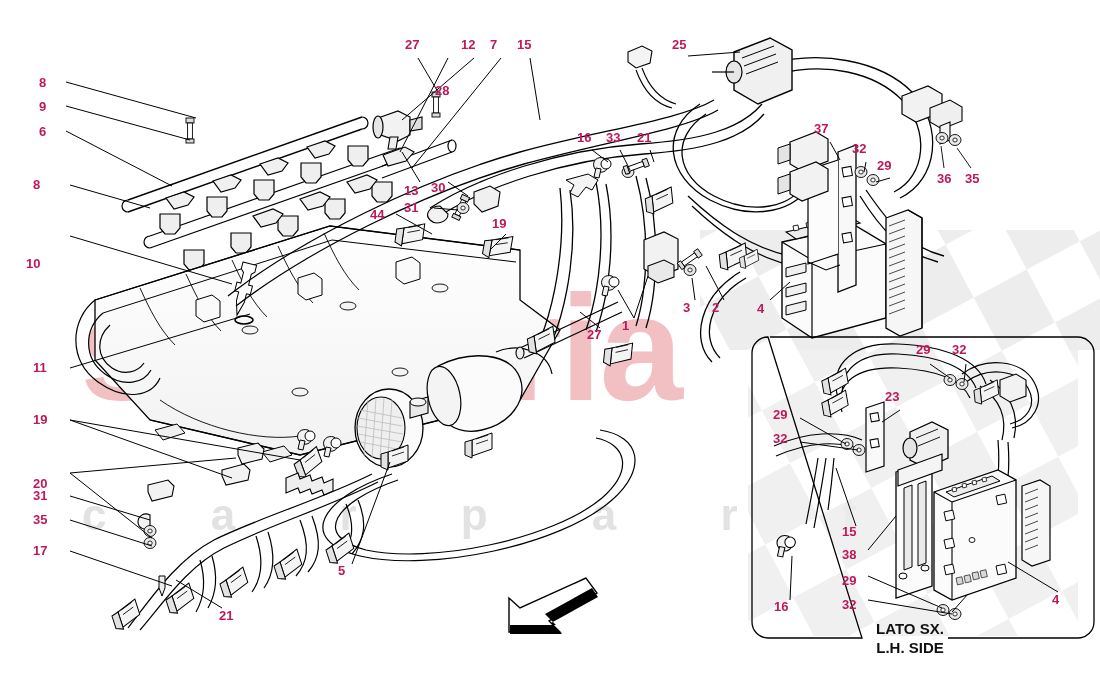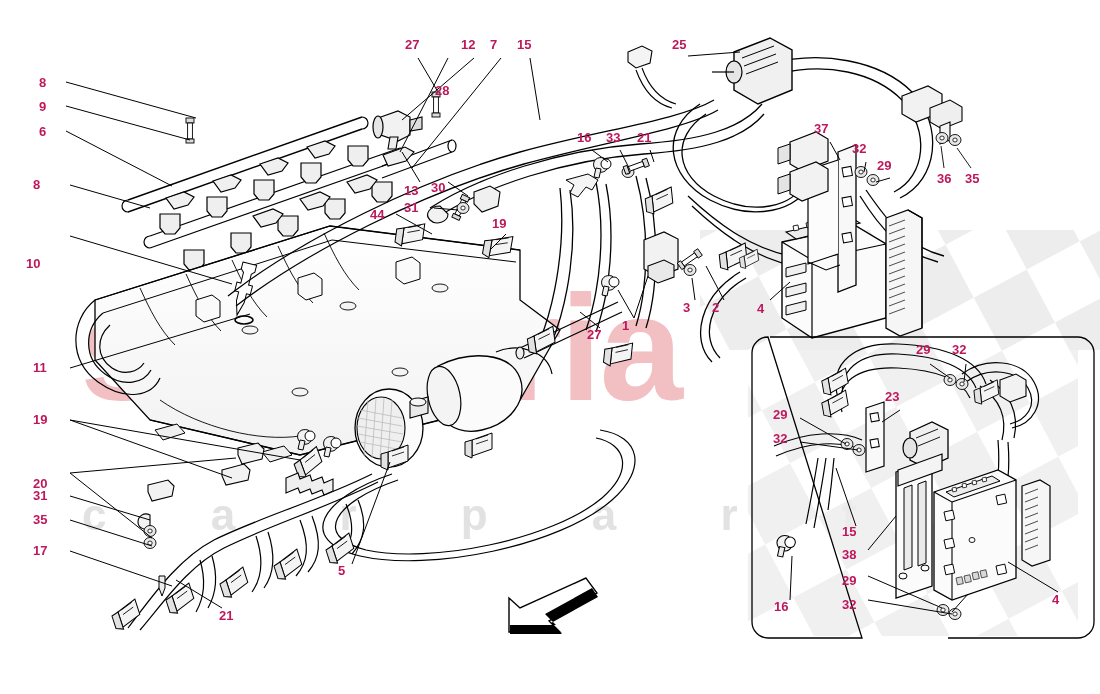--- a/index.html
+++ b/index.html
@@ -641,14 +641,18 @@
       <div class="callout" style="left: 773px; top: 408px;">29</div>
       <div class="callout" style="left: 773px; top: 432px;">32</div>
       <div class="callout" style="left: 842px; top: 525px;">15</div>
       <div class="callout" style="left: 842px; top: 548px;">38</div>
       <div class="callout" style="left: 774px; top: 600px;">16</div>
       <div class="callout" style="left: 842px; top: 574px;">29</div>
       <div class="callout" style="left: 842px; top: 598px;">32</div>
       <div class="callout" style="left: 1052px; top: 593px;">4</div>
     </div>
 
+  <div class="inset-title" style="left:862px;top:620px;width:96px;">
+    <div>LATO SX.</div>
+    <div>L.H. SIDE</div>
+  </div>
 
 </div>
 
 </body></html>

